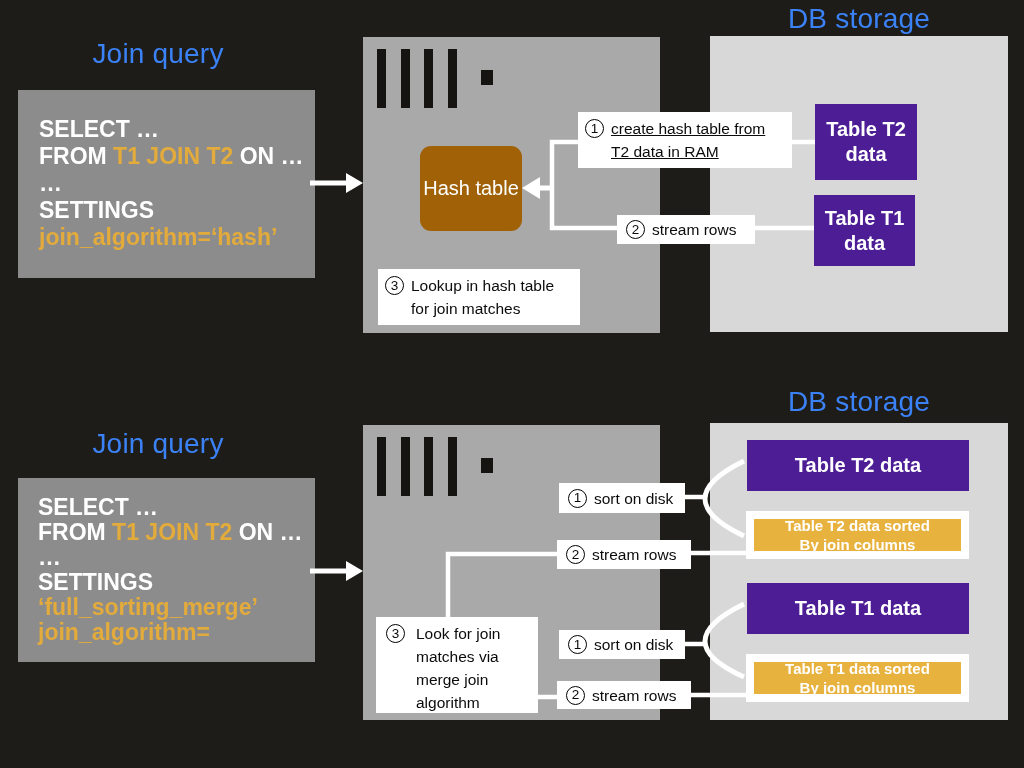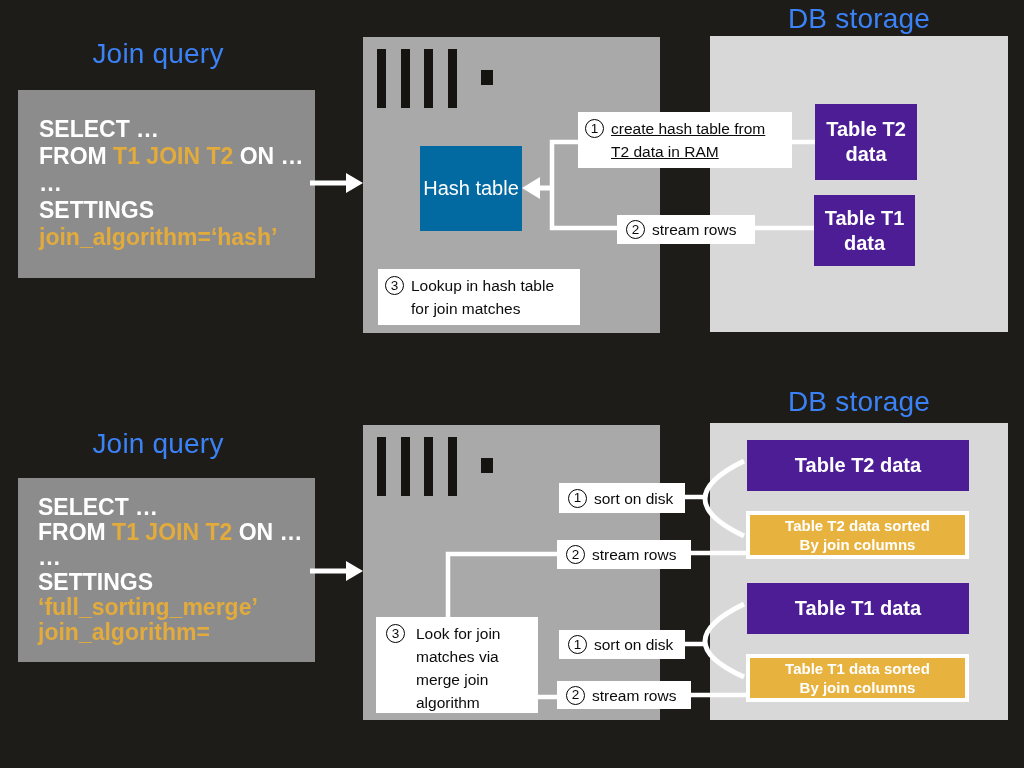--- a/index.html
+++ b/index.html
@@ -19,43 +19,43 @@
   .lh27 .line{line-height:27px;}
   .lh25 .line{line-height:25px;}
   .accent{color:#E2AB3C;}
   
   .ch-icon{width:122px;height:60px;}
   .ch-icon .bar{position:absolute;top:0;width:9px;height:59px;background:#161411;}
   .ch-icon .b1{left:0;} .ch-icon .b2{left:24px;} .ch-icon .b3{left:47px;} .ch-icon .b4{left:71px;}
   .ch-icon .dot{position:absolute;left:104px;top:21px;width:12px;height:15px;background:#161411;}
   
   .hashbox{
-    background:#0369a1;color:#ffffff;font-size:20px;font-weight:500;line-height:27px;
-    display:flex;align-items:center;justify-content:center;text-align:center;
+    background:#a16207;color:#ffffff;font-size:20px;font-weight:500;line-height:27px;
+    display:flex;align-items:center;justify-content:center;text-align:center;border-radius:11px;
   }
   
   .wlabel{
     background:#ffffff;color:#0b0b0b;font-size:15.5px;line-height:23px;
     display:flex;gap:7px;box-sizing:border-box;
   }
   .wlabel.oneline{align-items:center;padding:0 9px;}
   .wlabel.multiline{align-items:flex-start;padding:5px 7px;}
   .wlabel.multiline .circle-num{margin-top:2px;}
   .circle-num{
     width:19px;height:19px;border:1.6px solid #000;border-radius:50%;
     display:inline-flex;align-items:center;justify-content:center;
     font-size:13.5px;line-height:1;flex:0 0 auto;box-sizing:border-box;
   }
   
   .darkbox{
     background:#4c1d95;color:#ffffff;font-weight:bold;text-align:center;
     display:flex;align-items:center;justify-content:center;box-sizing:border-box;
   }
   .orangebox{
-    background:#E8B23F;border:4px solid #ffffff;color:#ffffff;font-weight:bold;
+    background:#E8B23F;border:8px solid #ffffff;color:#ffffff;font-weight:bold;
     font-size:15px;line-height:19px;text-align:center;
     display:flex;flex-direction:column;align-items:center;justify-content:center;box-sizing:border-box;
   }
   svg.overlay{position:absolute;left:0;top:0;pointer-events:none;}
   .z1{z-index:1;} .z2{z-index:2;} .z3{z-index:3;}
 </style>
 </head>
 <body>
 
 <div class="canvas">

